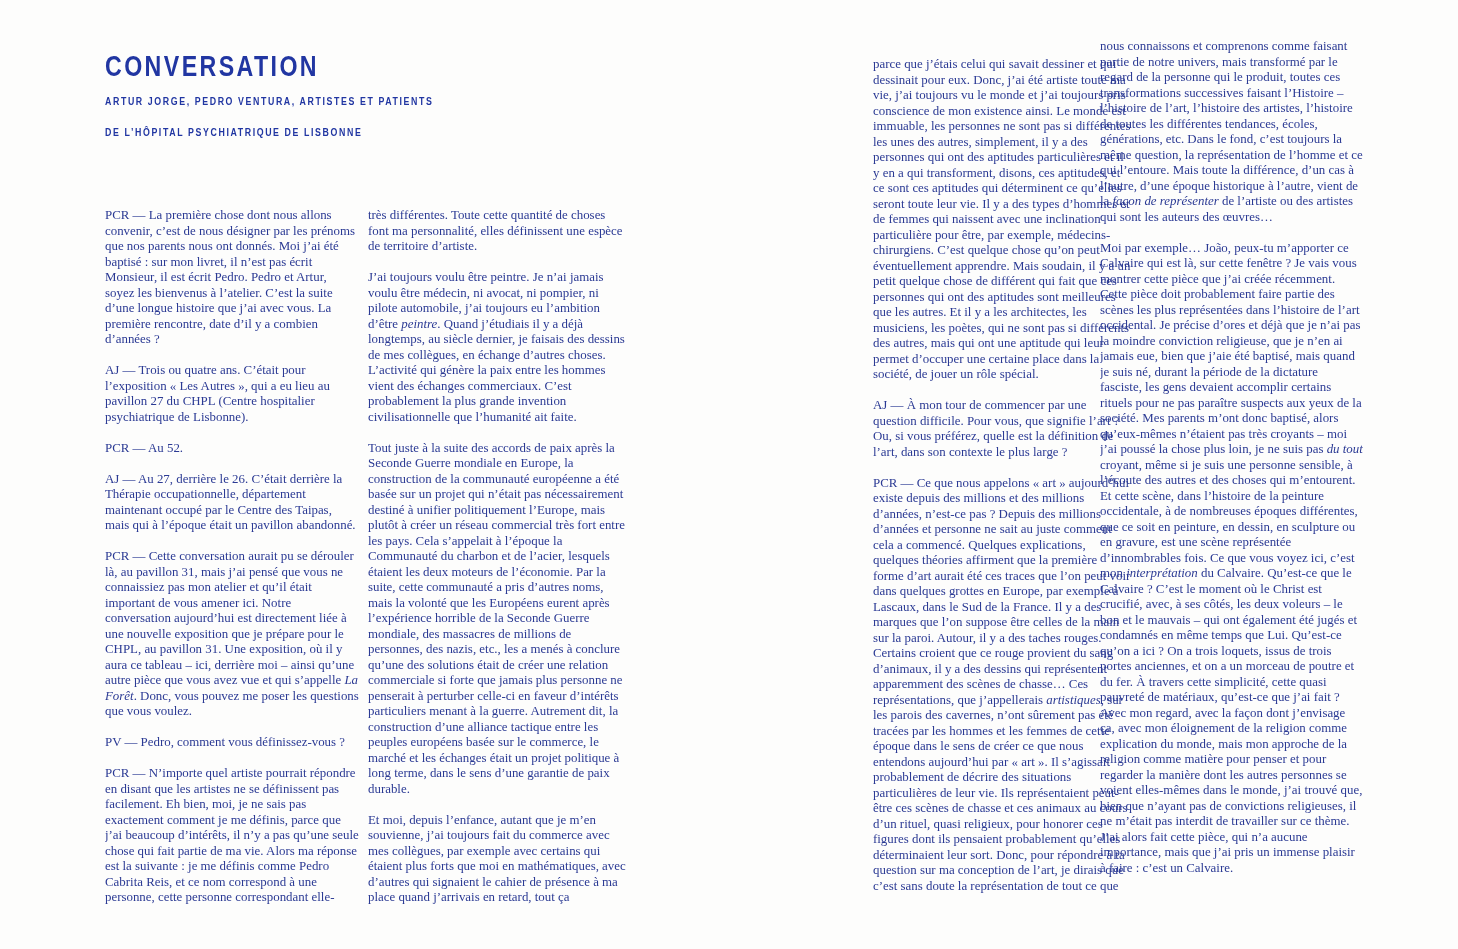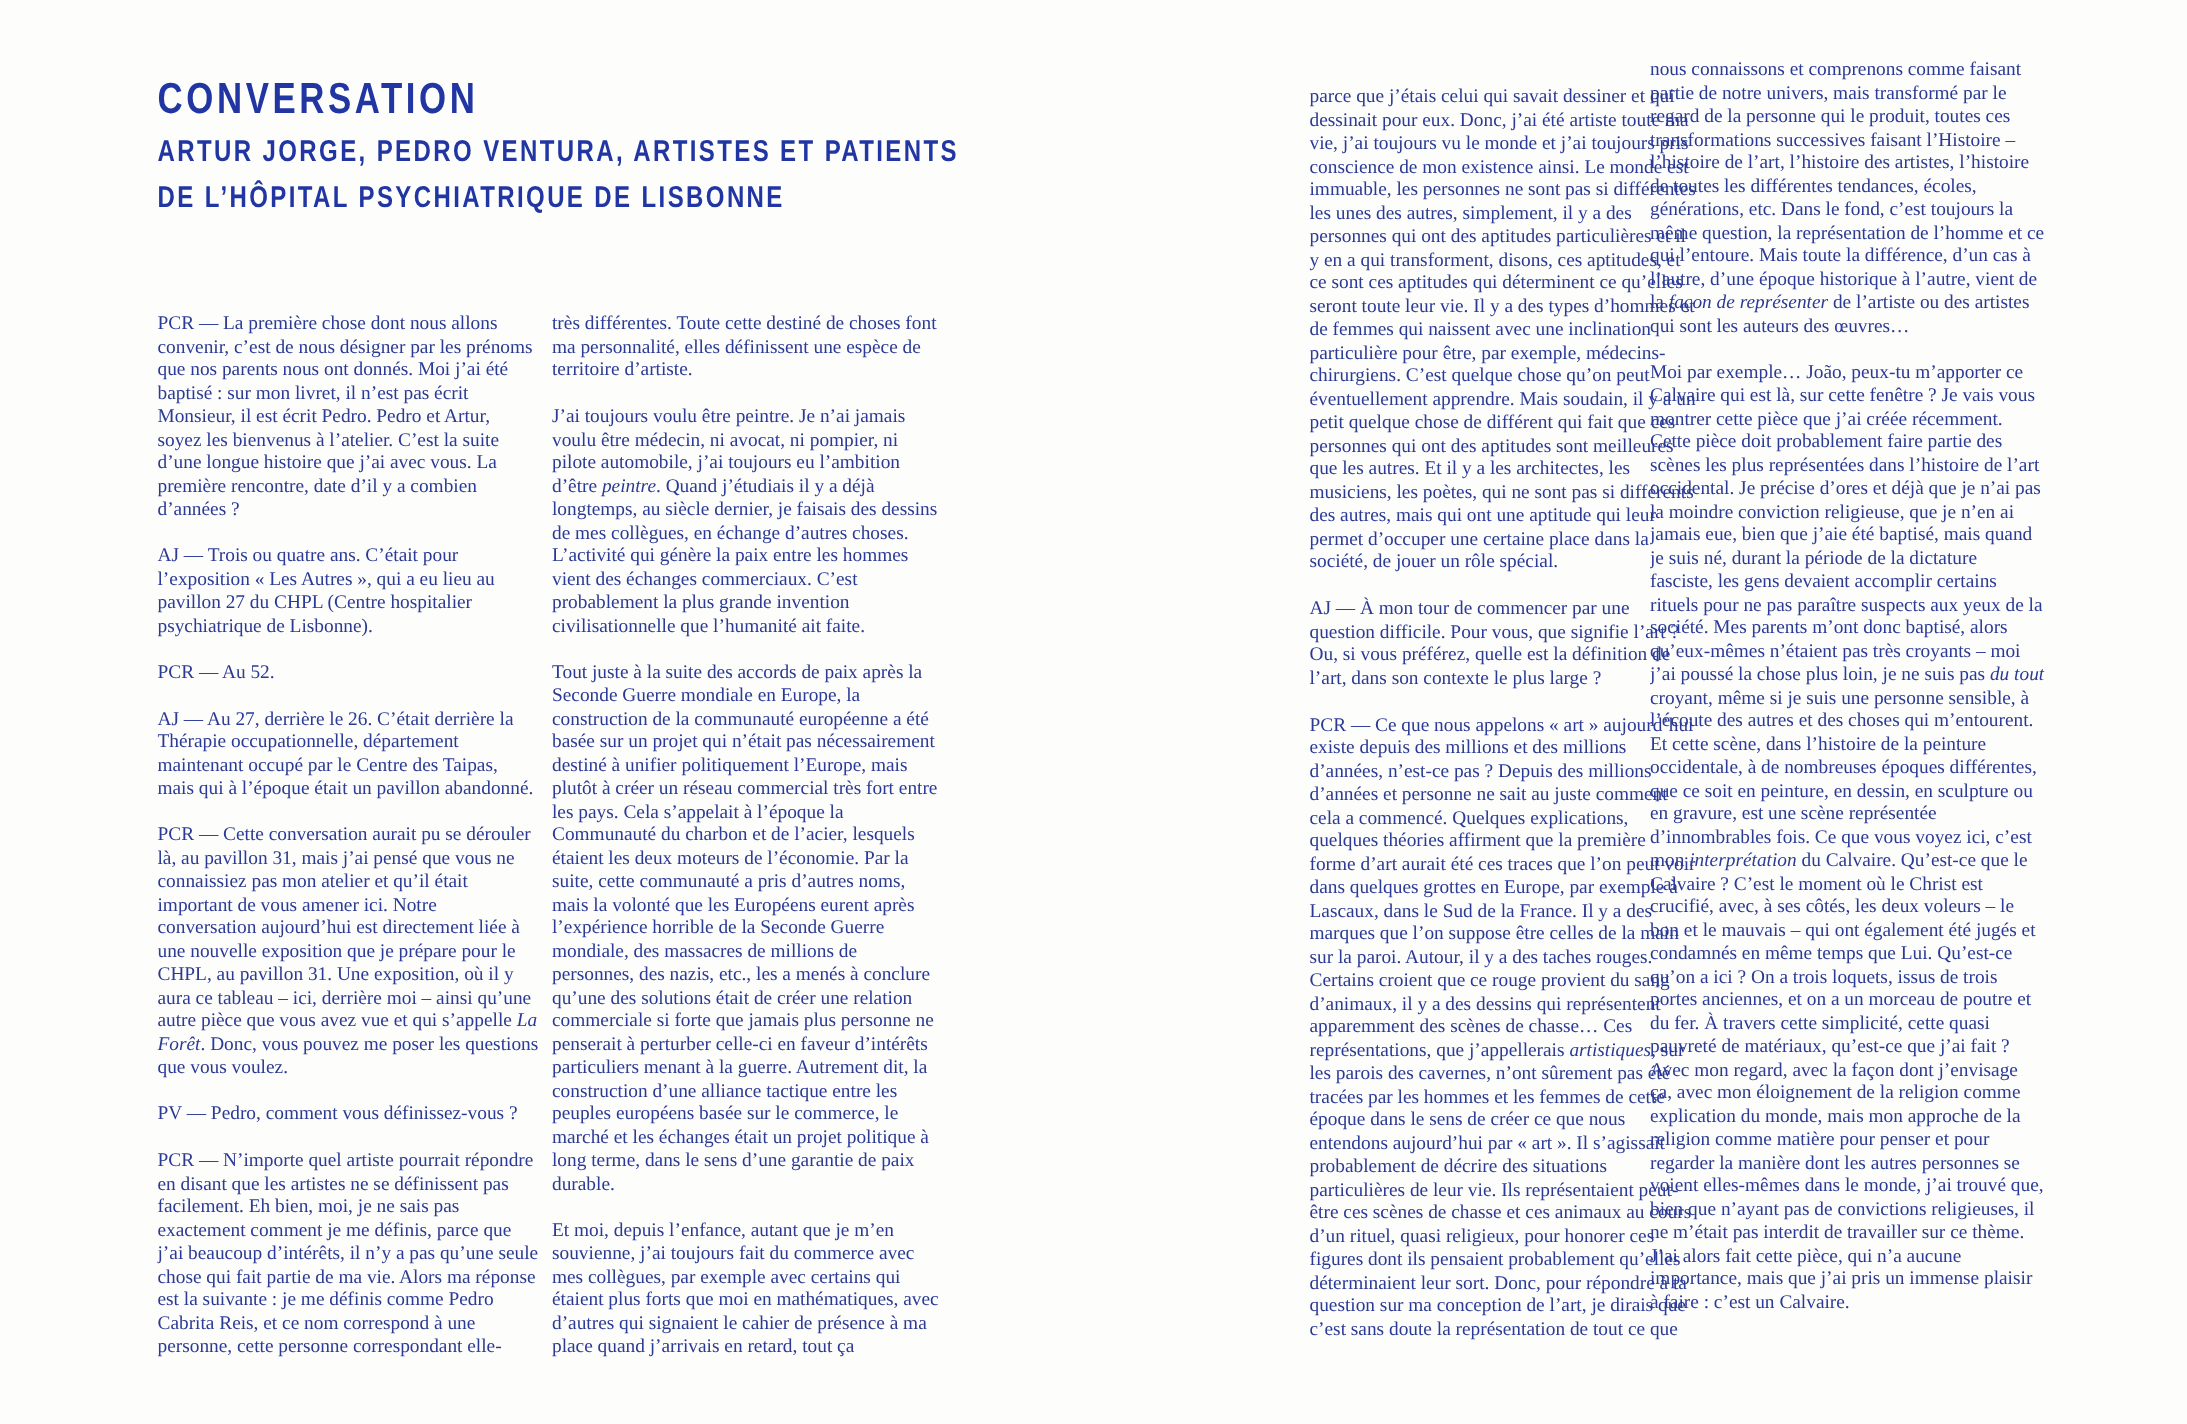--- a/index.html
+++ b/index.html
@@ -14,21 +14,21 @@
     font-family:"Liberation Serif","DejaVu Serif",serif;
     overflow:hidden;
   }
   .spread{position:absolute;inset:0;padding-left:28px;}
   
   .header{position:absolute;left:105px;top:46px;color:var(--title);}
   .title-line{display:block;white-space:nowrap;}
   .cond{display:inline-block;transform:scaleX(0.8);transform-origin:left center;
         font-family:"Liberation Sans","DejaVu Sans",sans-serif;font-weight:bold;}
   .main-title{font-size:29px;letter-spacing:3px;line-height:40px;}
-  .sub-title{font-size:20px;letter-spacing:2px;line-height:31px;}
+  .sub-title{font-size:11px;letter-spacing:2px;line-height:31px;}
   
   .col{
     position:absolute;
     color:var(--ink);
     font-size:12.9px;line-height:15.5px;
     text-align:left;
     overflow:hidden;
   }
   .col p{margin:0 0 15.5px 0;}
   .col p:last-child{margin-bottom:0;}
@@ -52,21 +52,21 @@
   <div id="col-left-1" class="col">
       <p><span>PCR — La première chose dont nous allons convenir, c’est de nous désigner par les prénoms que nos parents nous ont donnés. Moi j’ai été baptisé : sur mon livret, il n’est pas écrit Monsieur, il est écrit Pedro. Pedro et Artur, soyez les bienvenus à l’atelier. C’est la suite d’une longue histoire que j’ai avec vous. La première rencontre, date d’il y a combien d’années ?</span></p>
       <p><span>AJ — Trois ou quatre ans. C’était pour l’exposition « Les Autres », qui a eu lieu au pavillon 27 du CHPL (Centre hospitalier psychiatrique de Lisbonne).</span></p>
       <p><span>PCR — Au 52.</span></p>
       <p><span>AJ — Au 27, derrière le 26. C’était derrière la Thérapie occupationnelle, département maintenant occupé par le Centre des Taipas, mais qui à l’époque était un pavillon abandonné.</span></p>
       <p><span>PCR — Cette conversation aurait pu se dérouler là, au pavillon 31, mais j’ai pensé que vous ne connaissiez pas mon atelier et qu’il était important de vous amener ici. Notre conversation aujourd’hui est directement liée à une nouvelle exposition que je prépare pour le CHPL, au pavillon 31. Une exposition, où il y aura ce tableau – ici, derrière moi – ainsi qu’une autre pièce que vous avez vue et qui s’appelle </span><span class="it">La Forêt</span><span>. Donc, vous pouvez me poser les questions que vous voulez.</span></p>
       <p><span>PV — Pedro, comment vous définissez-vous ?</span></p>
       <p><span>PCR — N’importe quel artiste pourrait répondre en disant que les artistes ne se définissent pas facilement. Eh bien, moi, je ne sais pas exactement comment je me définis, parce que j’ai beaucoup d’intérêts, il n’y a pas qu’une seule chose qui fait partie de ma vie. Alors ma réponse est la suivante : je me définis comme Pedro Cabrita Reis, et ce nom correspond à une personne, cette personne correspondant elle-même à une quantité de choses</span></p>
     </div>
   <div id="col-left-2" class="col">
-      <p><span>très différentes. Toute cette destiné de choses font ma personnalité, elles définissent une espèce de territoire d’artiste.</span></p>
+      <p><span>très différentes. Toute cette quantité de choses font ma personnalité, elles définissent une espèce de territoire d’artiste.</span></p>
       <p><span>J’ai toujours voulu être peintre. Je n’ai jamais voulu être médecin, ni avocat, ni pompier, ni pilote automobile, j’ai toujours eu l’ambition d’être </span><span class="it">peintre</span><span>. Quand j’étudiais il y a déjà longtemps, au siècle dernier, je faisais des dessins de mes collègues, en échange d’autres choses. L’activité qui génère la paix entre les hommes vient des échanges commerciaux. C’est probablement la plus grande invention civilisationnelle que l’humanité ait faite.</span></p>
       <p><span>Tout juste à la suite des accords de paix après la Seconde Guerre mondiale en Europe, la construction de la communauté européenne a été basée sur un projet qui n’était pas nécessairement destiné à unifier politiquement l’Europe, mais plutôt à créer un réseau commercial très fort entre les pays. Cela s’appelait à l’époque la Communauté du charbon et de l’acier, lesquels étaient les deux moteurs de l’économie. Par la suite, cette communauté a pris d’autres noms, mais la volonté que les Européens eurent après l’expérience horrible de la Seconde Guerre mondiale, des massacres de millions de personnes, des nazis, etc., les a menés à conclure qu’une des solutions était de créer une relation commerciale si forte que jamais plus personne ne penserait à perturber celle-ci en faveur d’intérêts particuliers menant à la guerre. Autrement dit, la construction d’une alliance tactique entre les peuples européens basée sur le commerce, le marché et les échanges était un projet politique à long terme, dans le sens d’une garantie de paix durable.</span></p>
       <p><span>Et moi, depuis l’enfance, autant que je m’en souvienne, j’ai toujours fait du commerce avec mes collègues, par exemple avec certains qui étaient plus forts que moi en mathématiques, avec d’autres qui signaient le cahier de présence à ma place quand j’arrivais en retard, tout ça</span></p>
     </div>
   <div id="col-right-1" class="col">
       <p><span>parce que j’étais celui qui savait dessiner et qui dessinait pour eux. Donc, j’ai été artiste toute ma vie, j’ai toujours vu le monde et j’ai toujours pris conscience de mon existence ainsi. Le monde est immuable, les personnes ne sont pas si différentes les unes des autres, simplement, il y a des personnes qui ont des aptitudes particulières et il y en a qui transforment, disons, ces aptitudes, et ce sont ces aptitudes qui déterminent ce qu’elles seront toute leur vie. Il y a des types d’hommes et de femmes qui naissent avec une inclination particulière pour être, par exemple, médecins-chirurgiens. C’est quelque chose qu’on peut éventuellement apprendre. Mais soudain, il y a un petit quelque chose de différent qui fait que ces personnes qui ont des aptitudes sont meilleures que les autres. Et il y a les architectes, les musiciens, les poètes, qui ne sont pas si différents des autres, mais qui ont une aptitude qui leur permet d’occuper une certaine place dans la société, de jouer un rôle spécial.</span></p>
       <p><span>AJ — À mon tour de commencer par une question difficile. Pour vous, que signifie l’art ? Ou, si vous préférez, quelle est la définition de l’art, dans son contexte le plus large ?</span></p>
       <p><span>PCR — Ce que nous appelons « art » aujourd’hui existe depuis des millions et des millions d’années, n’est-ce pas ? Depuis des millions d’années et personne ne sait au juste comment cela a commencé. Quelques explications, quelques théories affirment que la première forme d’art aurait été ces traces que l’on peut voir dans quelques grottes en Europe, par exemple à Lascaux, dans le Sud de la France. Il y a des marques que l’on suppose être celles de la main sur la paroi. Autour, il y a des taches rouges. Certains croient que ce rouge provient du sang d’animaux, il y a des dessins qui représentent apparemment des scènes de chasse… Ces représentations, que j’appellerais </span><span class="it">artistiques</span><span>, sur les parois des cavernes, n’ont sûrement pas été tracées par les hommes et les femmes de cette époque dans le sens de créer ce que nous entendons aujourd’hui par « art ». Il s’agissait probablement de décrire des situations particulières de leur vie. Ils représentaient peut-être ces scènes de chasse et ces animaux au cours d’un rituel, quasi religieux, pour honorer ces figures dont ils pensaient probablement qu’elles déterminaient leur sort. Donc, pour répondre à ta question sur ma conception de l’art, je dirais que c’est sans doute la représentation de tout ce que</span></p>
     </div>
   <div id="col-right-2" class="col">

